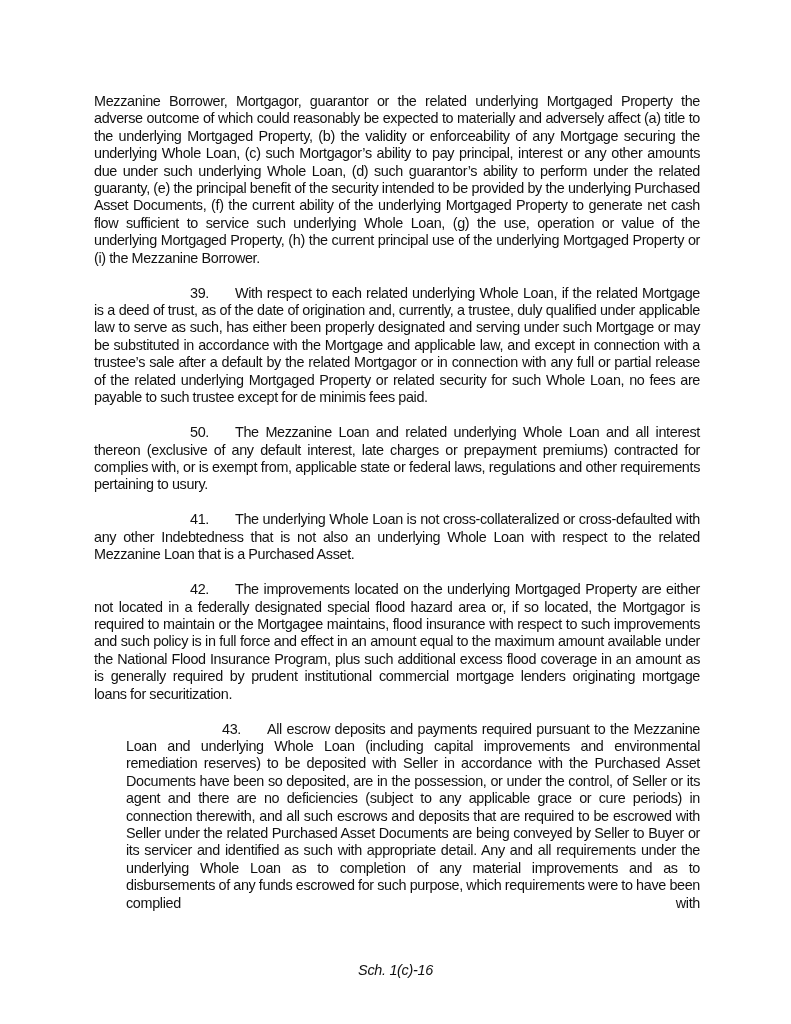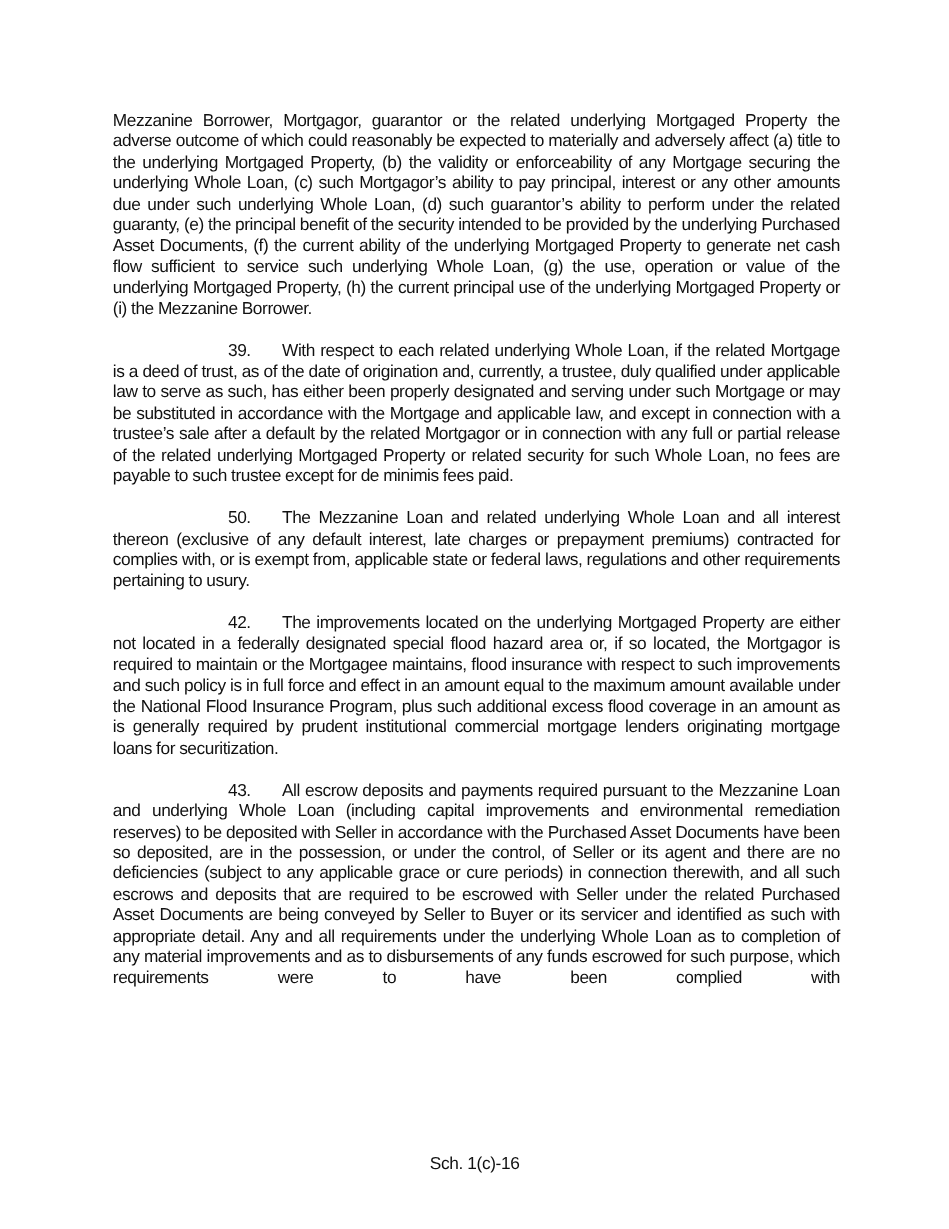--- a/index.html
+++ b/index.html
@@ -29,36 +29,40 @@
   .footer {
     position: absolute;
     top: 962px;
     left: 0;
     width: 791px;
     text-align: center;
     font-family: "Liberation Sans", sans-serif;
     font-size: 14.4px;
     color: #111111;
     letter-spacing: -0.3px;
+    font-style: italic;
   }
 </style>
 </head>
 <body>
 
 <div class="page">
   <p class="para">
     <span>Mezzanine Borrower, Mortgagor, guarantor or the related underlying Mortgaged Property the adverse outcome of which could reasonably be expected to materially and adversely affect (a) title to the underlying Mortgaged Property, (b) the validity or enforceability of any Mortgage securing the underlying Whole Loan, (c) such Mortgagor’s ability to pay principal, interest or any other amounts due under such underlying Whole Loan, (d) such guarantor’s ability to perform under the related guaranty, (e) the principal benefit of the security intended to be provided by the underlying Purchased Asset Documents, (f) the current ability of the underlying Mortgaged Property to generate net cash flow sufficient to service such underlying Whole Loan, (g) the use, operation or value of the underlying Mortgaged Property, (h) the current principal use of the underlying Mortgaged Property or (i) the Mezzanine Borrower.</span>
   </p>
   <p class="para">
     <span class="num">39.</span><span>With respect to each related underlying Whole Loan, if the related Mortgage is a deed of trust, as of the date of origination and, currently, a trustee, duly qualified under applicable law to serve as such, has either been properly designated and serving under such Mortgage or may be substituted in accordance with the Mortgage and applicable law, and except in connection with a trustee’s sale after a default by the related Mortgagor or in connection with any full or partial release of the related underlying Mortgaged Property or related security for such Whole Loan, no fees are payable to such trustee except for de minimis fees paid.</span>
   </p>
   <p class="para">
     <span class="num">50.</span><span>The Mezzanine Loan and related underlying Whole Loan and all interest thereon (exclusive of any default interest, late charges or prepayment premiums) contracted for complies with, or is exempt from, applicable state or federal laws, regulations and other requirements pertaining to usury.</span>
   </p>
   <p class="para">
+    <span class="num">41.</span><span>The underlying Whole Loan is not cross-collateralized or cross-defaulted with any other Indebtedness that is not also an underlying Whole Loan with respect to the related Mezzanine Loan that is a Purchased Asset.</span>
+  </p>
+  <p class="para">
     <span class="num">42.</span><span>The improvements located on the underlying Mortgaged Property are either not located in a federally designated special flood hazard area or, if so located, the Mortgagor is required to maintain or the Mortgagee maintains, flood insurance with respect to such improvements and such policy is in full force and effect in an amount equal to the maximum amount available under the National Flood Insurance Program, plus such additional excess flood coverage in an amount as is generally required by prudent institutional commercial mortgage lenders originating mortgage loans for securitization.</span>
   </p>
-  <p class="para" style="text-align-last: justify;">
+  <p class="para" style="text-align-last: justify; margin-left: 32px;">
     <span class="num">43.</span><span>All escrow deposits and payments required pursuant to the Mezzanine Loan and underlying Whole Loan (including capital improvements and environmental remediation reserves) to be deposited with Seller in accordance with the Purchased Asset Documents have been so deposited, are in the possession, or under the control, of Seller or its agent and there are no deficiencies (subject to any applicable grace or cure periods) in connection therewith, and all such escrows and deposits that are required to be escrowed with Seller under the related Purchased Asset Documents are being conveyed by Seller to Buyer or its servicer and identified as such with appropriate detail.  Any and all requirements under the underlying Whole Loan as to completion of any material improvements and as to disbursements of any funds escrowed for such purpose, which requirements were to have been complied with</span>
   </p>
 </div>
 
 <div class="footer">Sch. 1(c)-16</div>
 
 </body></html>

